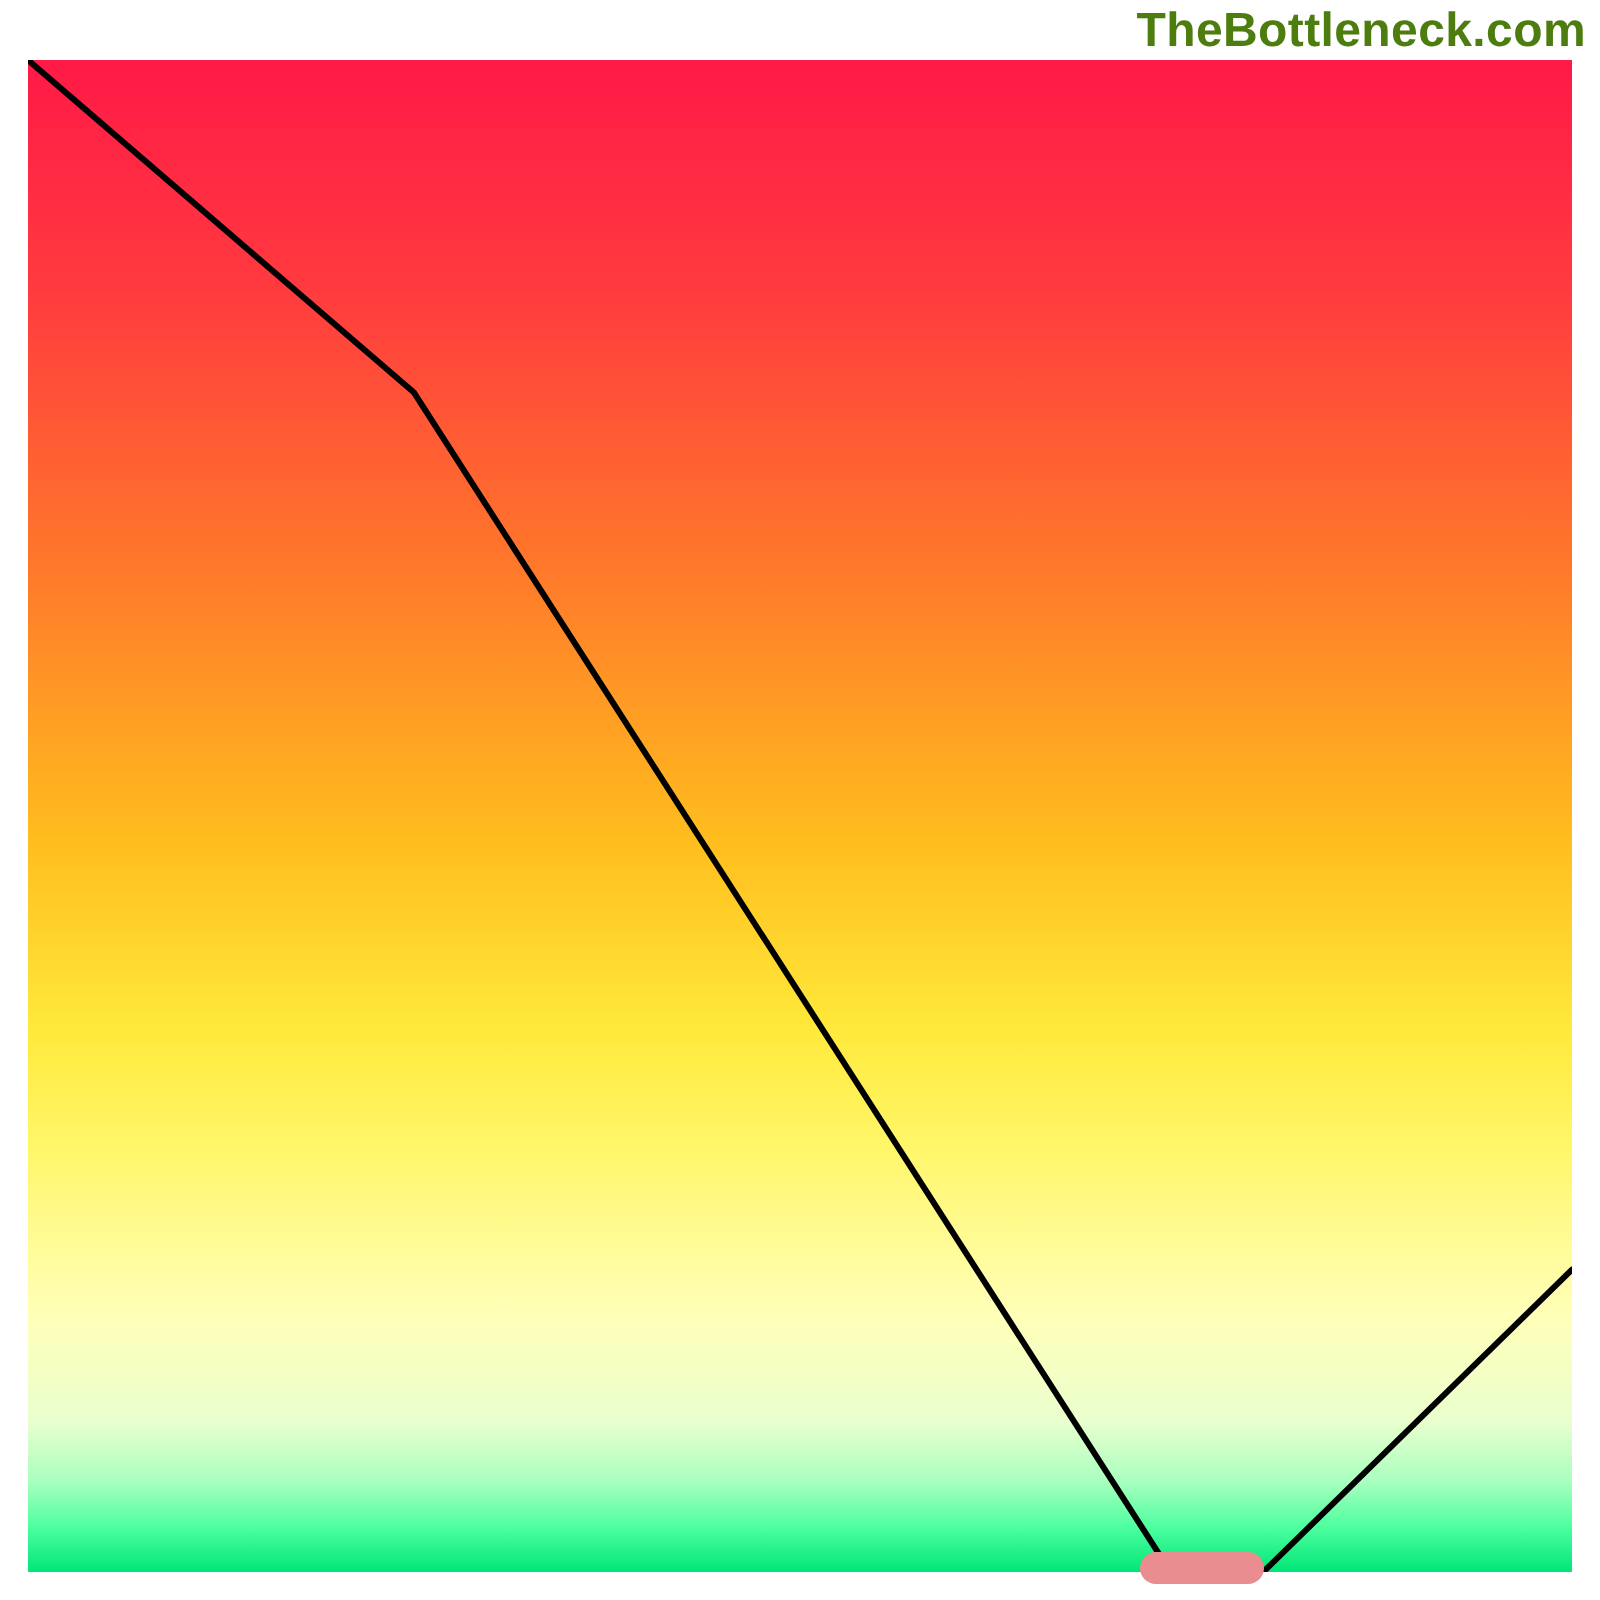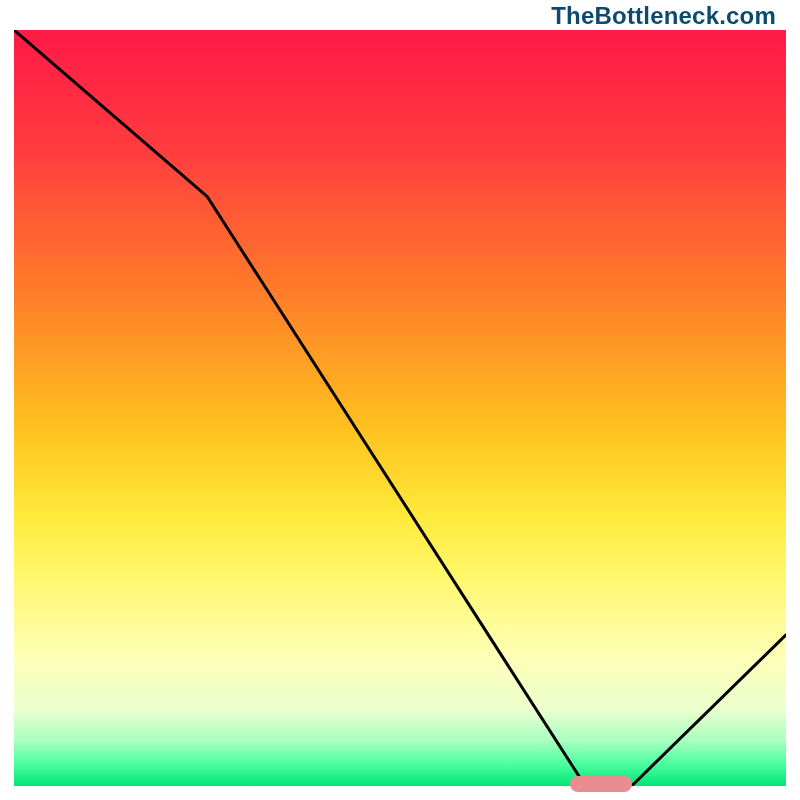--- a/index.html
+++ b/index.html
@@ -11,24 +11,24 @@
     font-family: Arial, Helvetica, sans-serif;
   }
   .wrap {
     position: relative;
     width: 800px;
     height: 800px;
   }
   .watermark {
     position: absolute;
     top: 2px;
-    right: 24px;
+    right: 7px;
     font-size: 24px;
     font-weight: bold;
-    color: #0c4a6e;
+    color: #4d7c0f;
     letter-spacing: 0.2px;
   }
   .plot {
     position: absolute;
     left: 14px;
     top: 30px;
     width: 772px;
     height: 756px;
     background: linear-gradient(to bottom,
       #ff1a47 0%,

